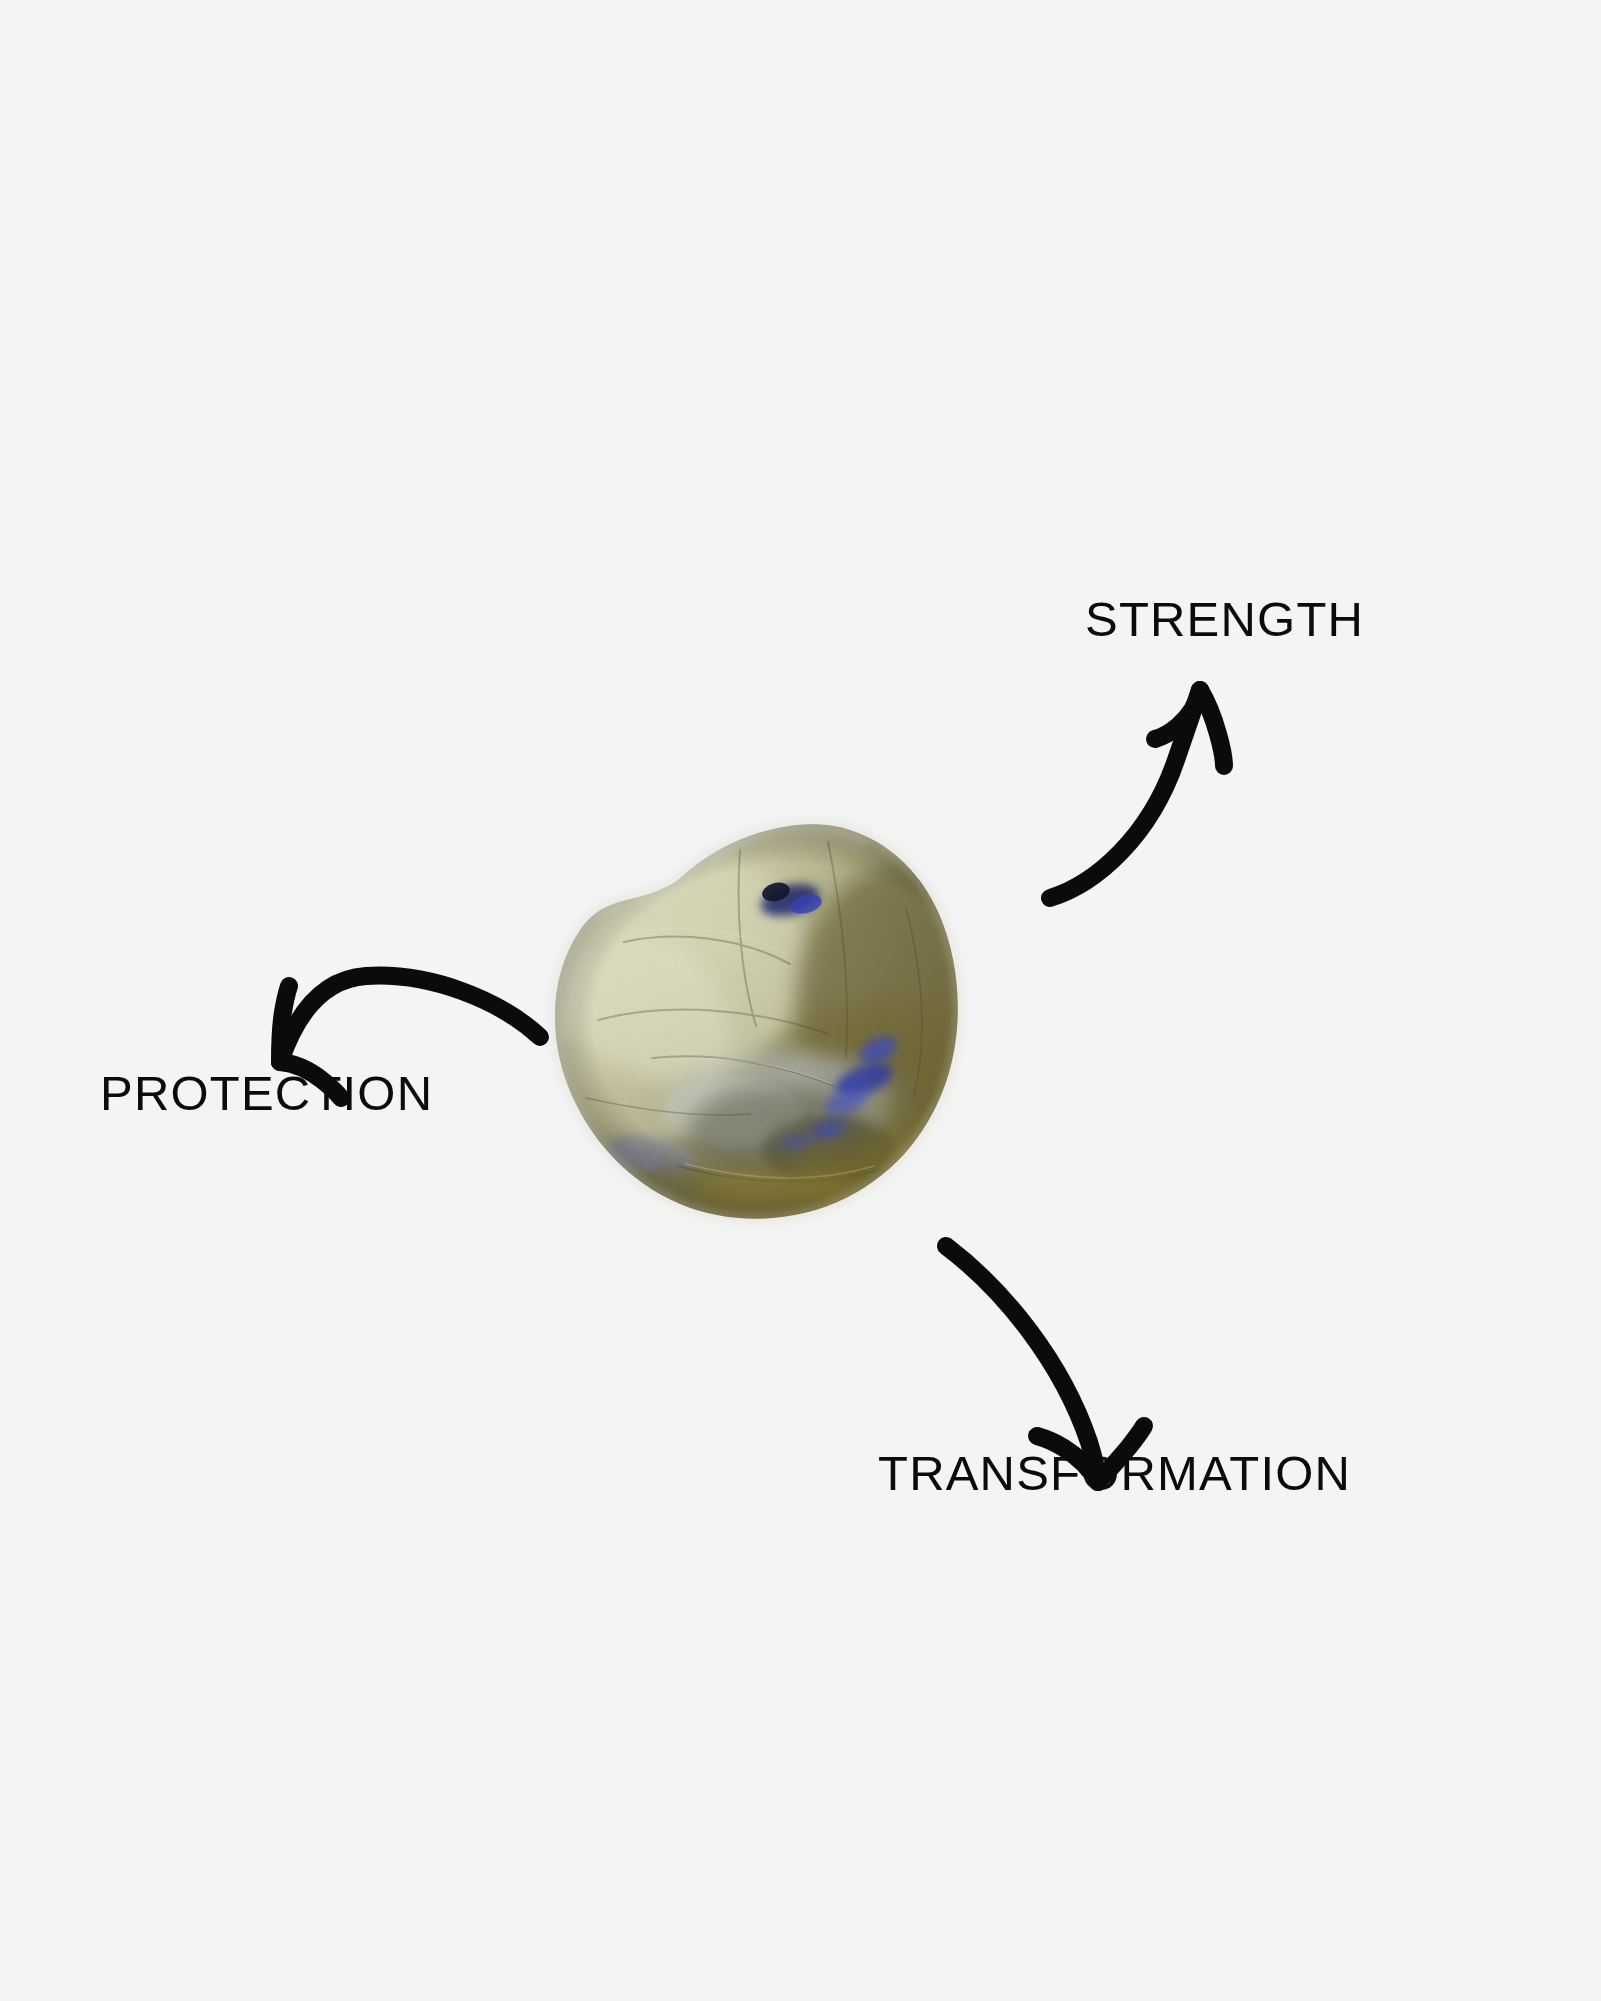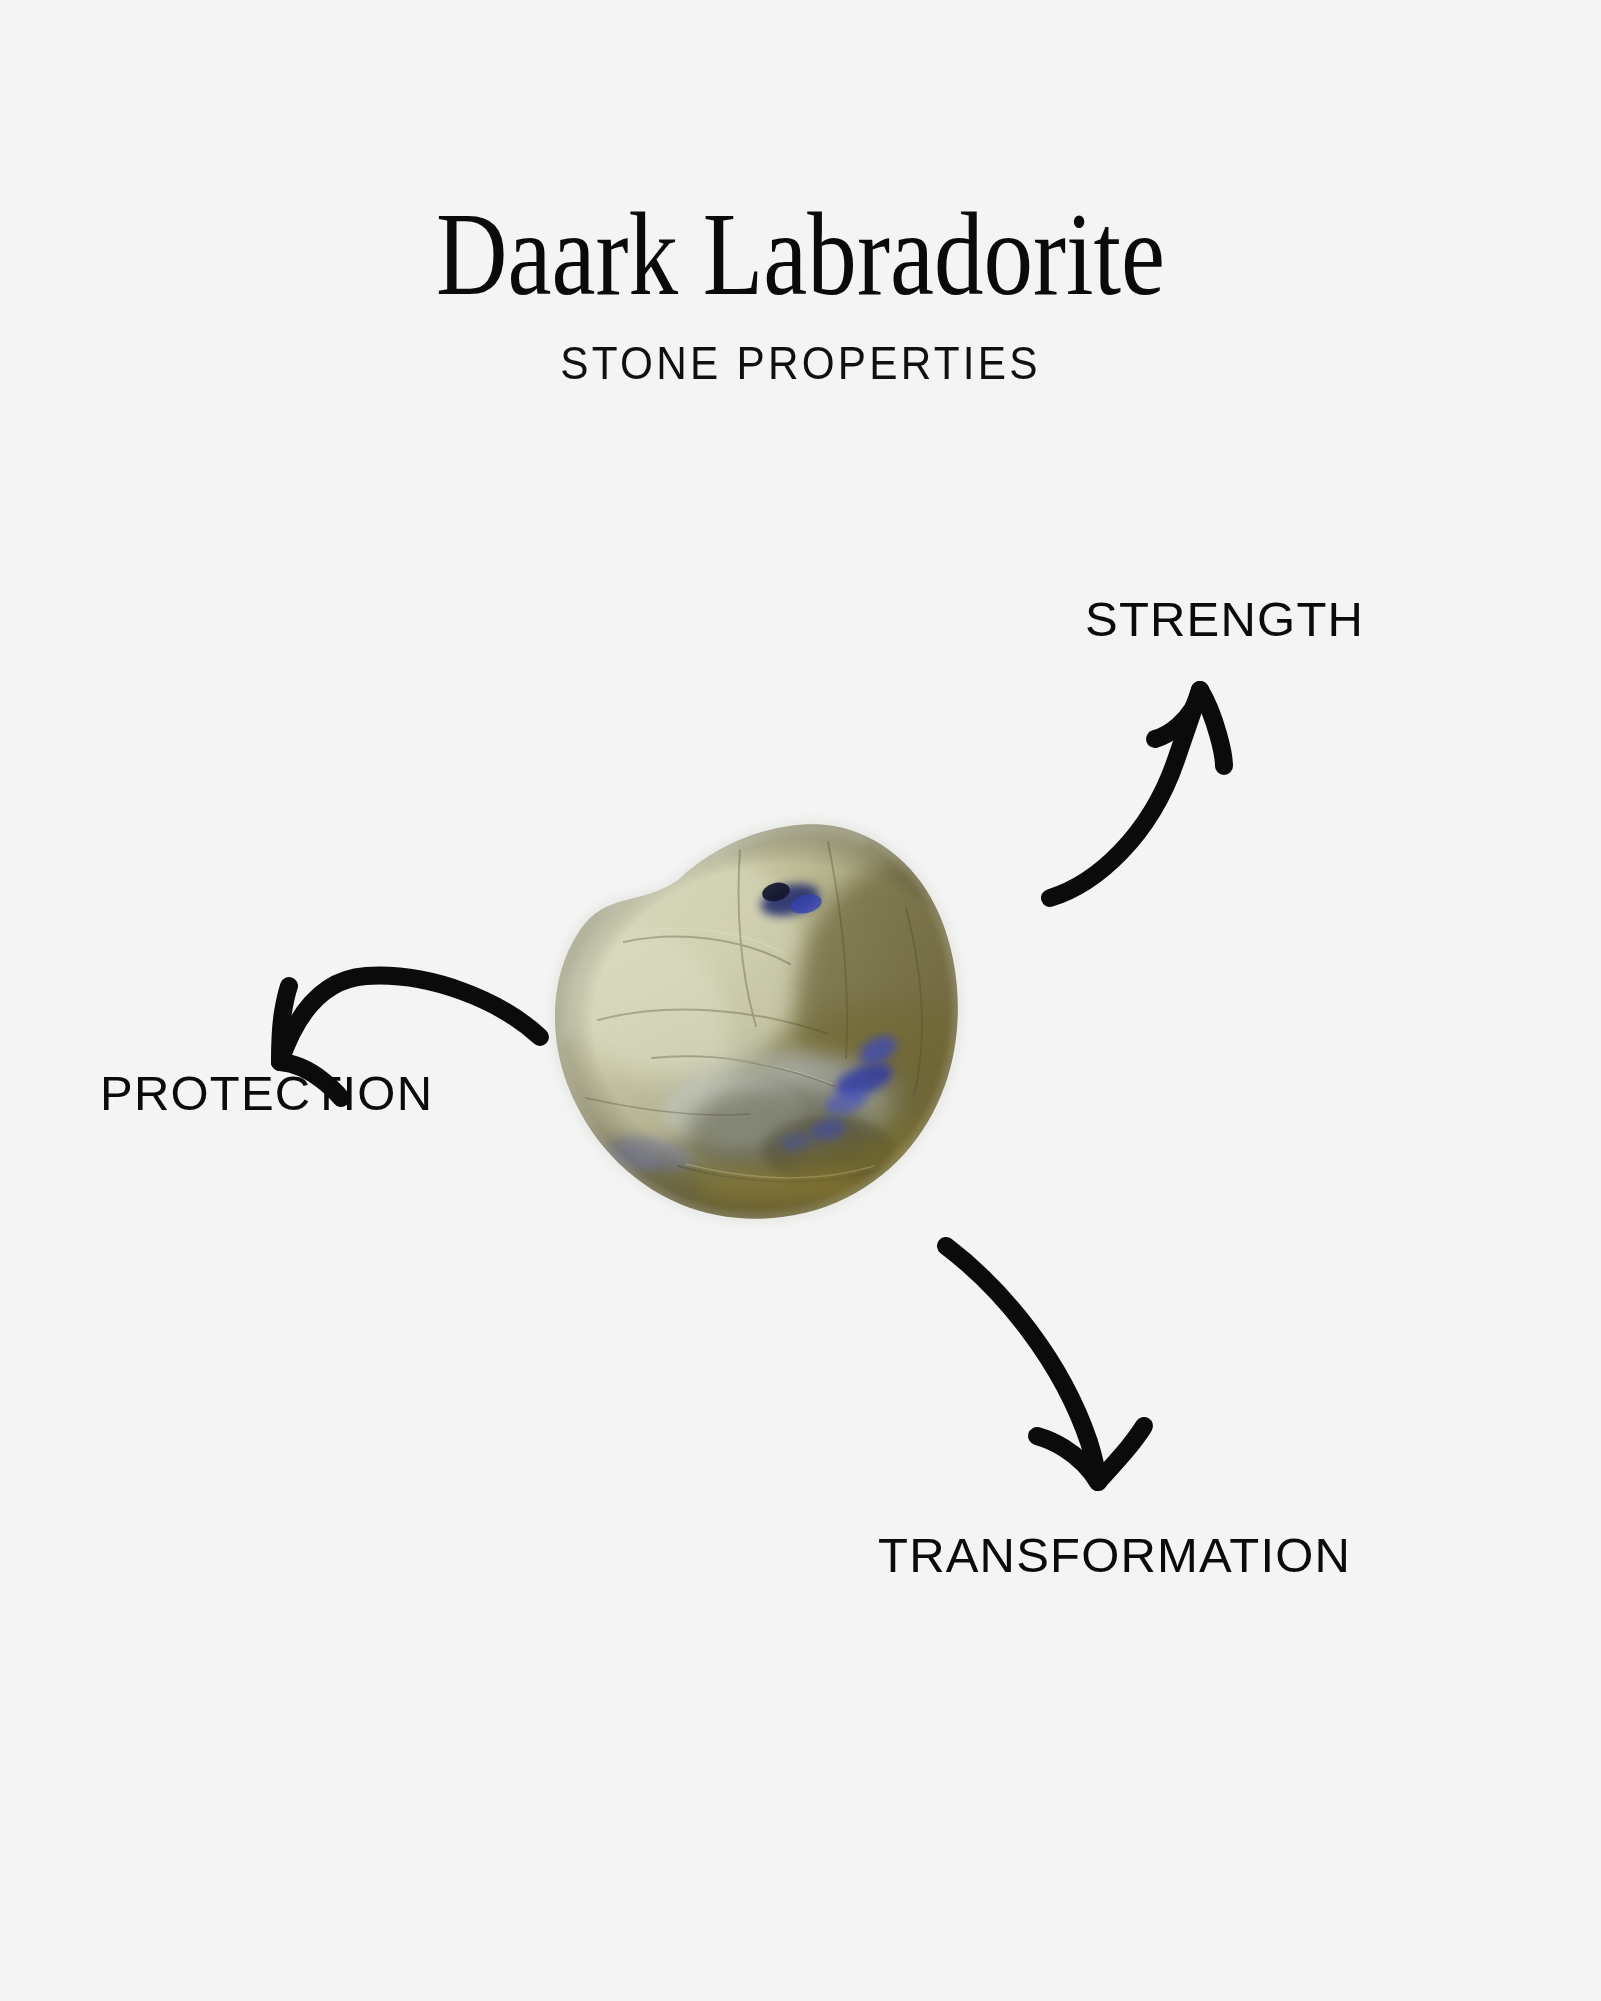--- a/index.html
+++ b/index.html
@@ -109,34 +109,30 @@
     letter-spacing: 1.2px;
   }
   .label-protection {
     left: 100px;
     top: 1069px;
     font-size: 49px;
     letter-spacing: 1.2px;
   }
   .label-transformation {
     left: 878px;
-    top: 1531px;
+    top: 1449px;
     font-size: 49px;
     letter-spacing: 1.2px;
   }
 </style>
 </head>
 <body>
 
 <div class="canvas">
 
-  <div class="header">
-    <h1 class="title">Daark Labradorite</h1>
-    <div class="subtitle">STONE PROPERTIES</div>
-  </div>
 
   <div class="stone-wrap">
     <svg class="stone" viewBox="0 0 520 420">
       <defs>
         <clipPath id="stoneClip">
           <path d="M150 68
                    C 196 24, 262 6, 306 14
                    C 352 22, 392 56, 412 104
                    C 432 152, 436 212, 420 264
                    C 404 316, 370 360, 318 386

